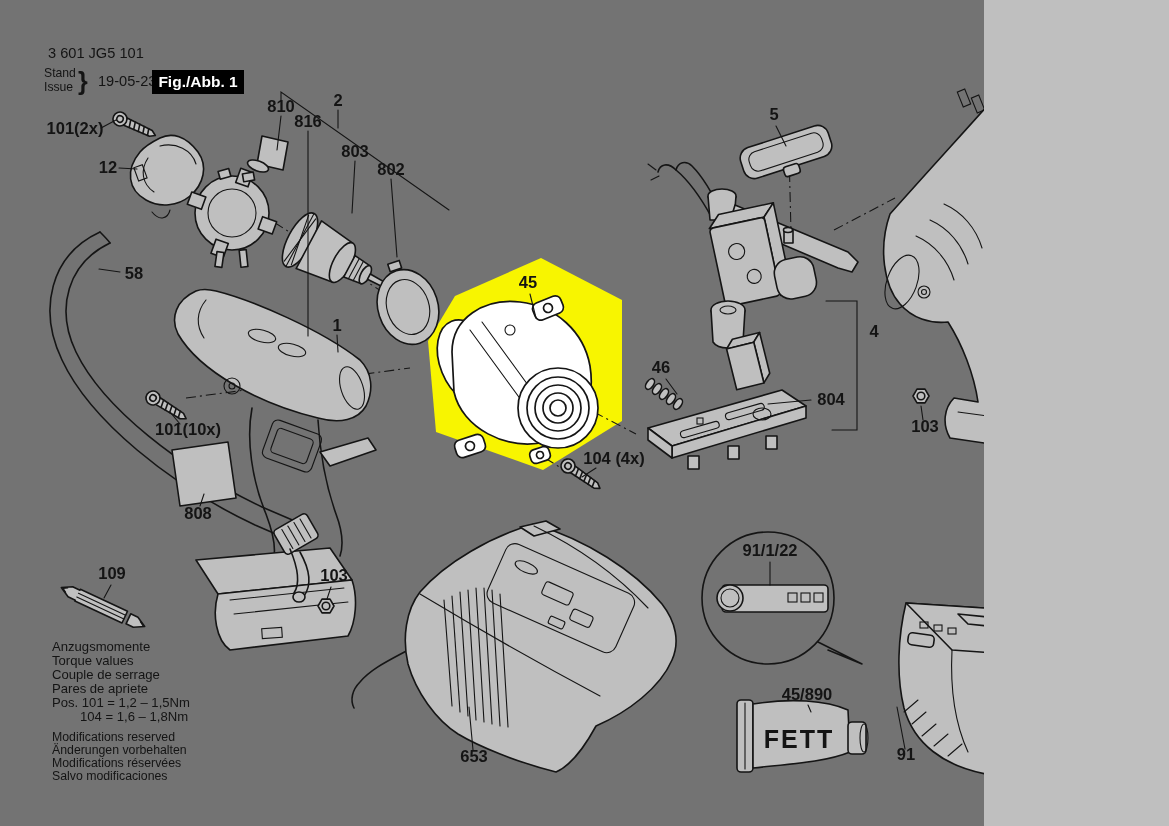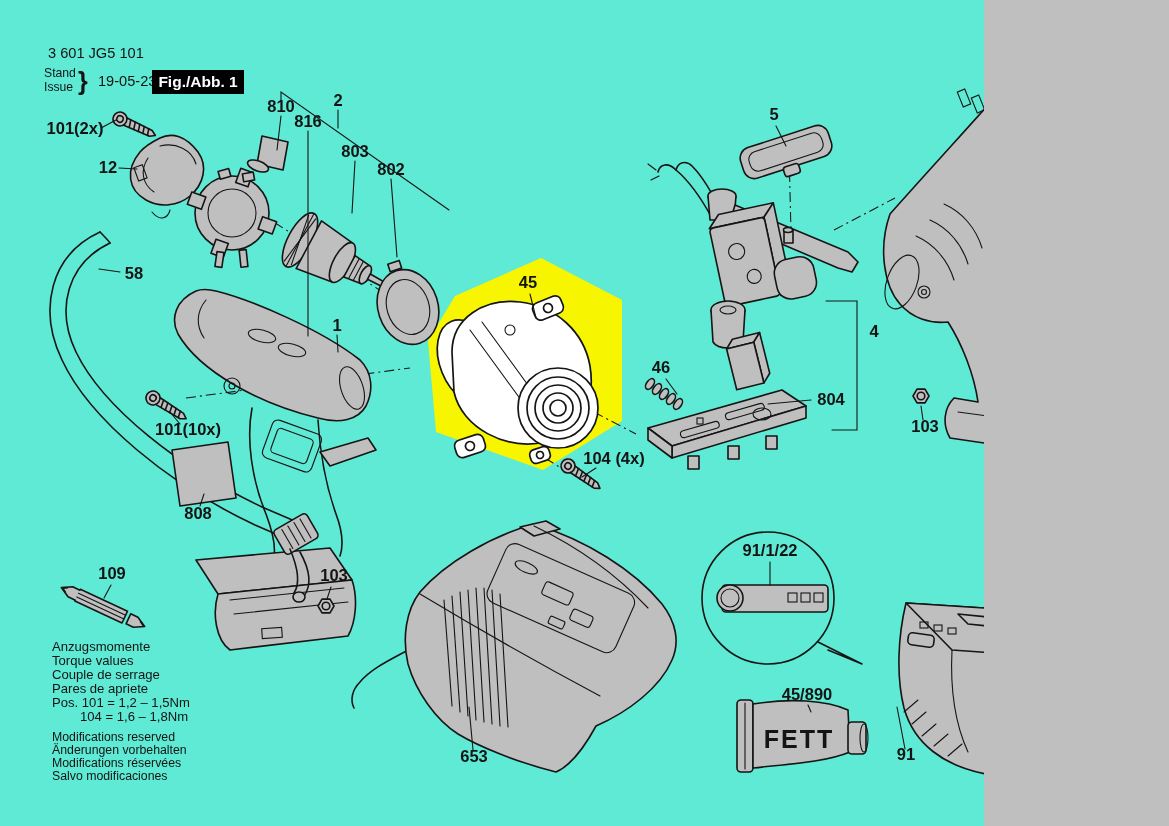--- a/index.html
+++ b/index.html
@@ -1,16 +1,16 @@
 <!DOCTYPE html>
 <html><head>
 <meta charset="utf-8">
 <style>
   html,body{margin:0;padding:0;background:#bfbfbf}
-  .stage{position:relative;width:984px;height:826px;background:#5eead4;overflow:hidden;
+  .stage{position:relative;width:984px;height:826px;background:#737373;overflow:hidden;
          font-family:"Liberation Sans", sans-serif}
   svg{display:block}
   
   .ln  {fill:none;stroke:#151515;stroke-width:1.6;stroke-linecap:round;stroke-linejoin:round}
   .lnf {fill:#bfbfbf;stroke:#151515;stroke-width:1.6;stroke-linejoin:round}
   .lnw {fill:#ffffff;stroke:#151515;stroke-width:1.7;stroke-linejoin:round}
   .thin{fill:none;stroke:#151515;stroke-width:1.1;stroke-linecap:round}
   .dash{fill:none;stroke:#151515;stroke-width:1.05;stroke-dasharray:10 4 2 4}
   .hl  {fill:#f8f500;stroke:none}
   text {fill:#141414}

